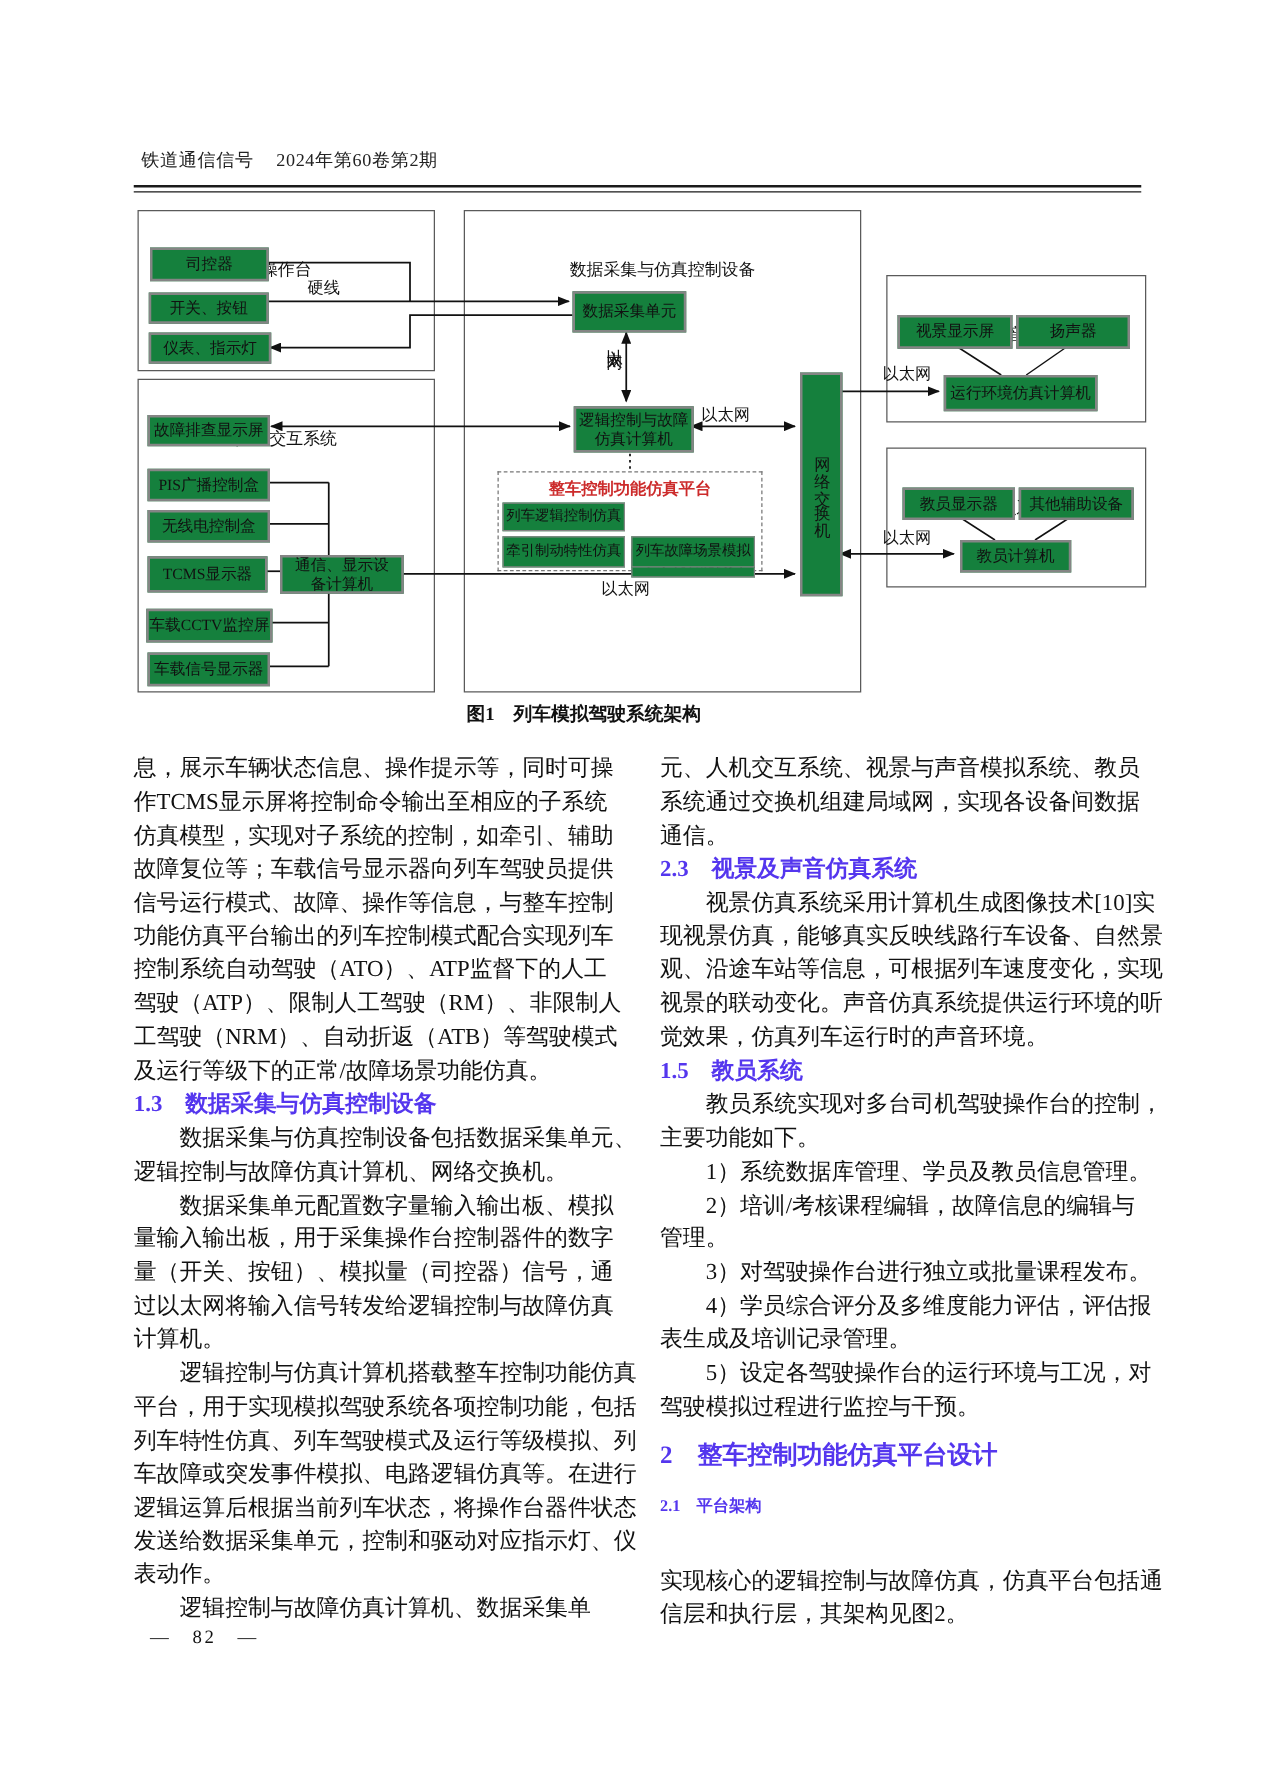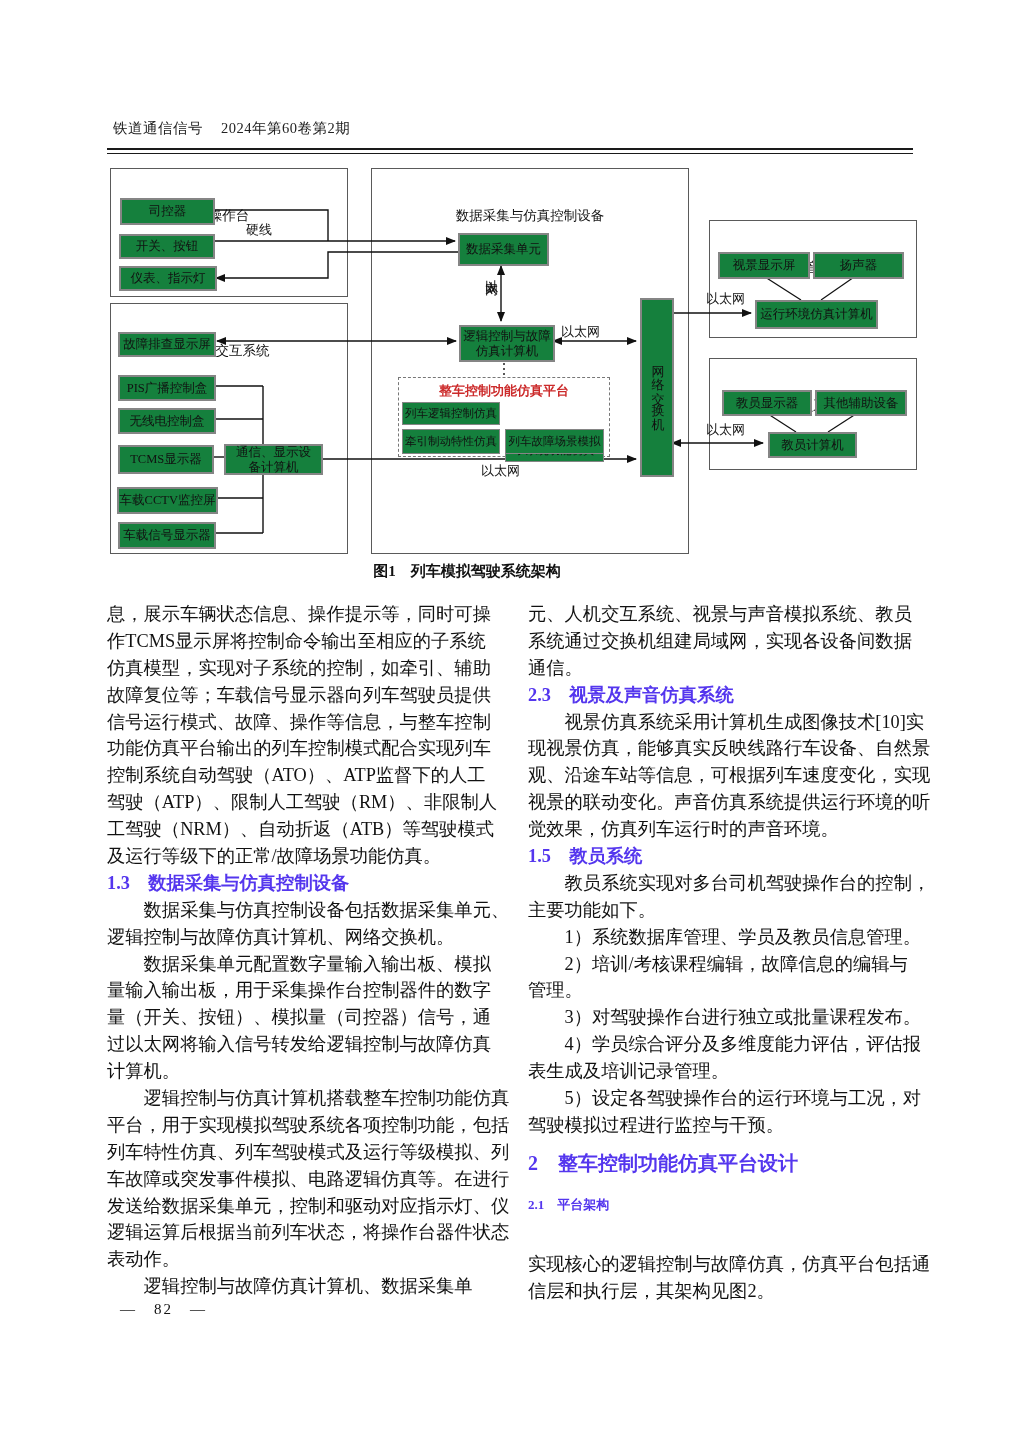--- a/index.html
+++ b/index.html
@@ -158,22 +158,22 @@
     <div class="ln">逻辑控制与故障仿真计算机、网络交换机。</div>
     <div class="ln">　　数据采集单元配置数字量输入输出板、模拟</div>
     <div class="ln">量输入输出板，用于采集操作台控制器件的数字</div>
     <div class="ln">量（开关、按钮）、模拟量（司控器）信号，通</div>
     <div class="ln">过以太网将输入信号转发给逻辑控制与故障仿真</div>
     <div class="ln">计算机。</div>
     <div class="ln">　　逻辑控制与仿真计算机搭载整车控制功能仿真</div>
     <div class="ln">平台，用于实现模拟驾驶系统各项控制功能，包括</div>
     <div class="ln">列车特性仿真、列车驾驶模式及运行等级模拟、列</div>
     <div class="ln">车故障或突发事件模拟、电路逻辑仿真等。在进行</div>
+    <div class="ln">逻辑运算后根据当前列车状态，将操作台器件状态</div>
     <div class="ln">发送给数据采集单元，控制和驱动对应指示灯、仪</div>
-    <div class="ln">逻辑运算后根据当前列车状态，将操作台器件状态</div>
     <div class="ln">表动作。</div>
     <div class="ln">　　逻辑控制与故障仿真计算机、数据采集单</div>
   </div>
 
   <div class="col" style="left:528px;top:601px;width:410px;">
     <div class="ln">元、人机交互系统、视景与声音模拟系统、教员</div>
     <div class="ln">系统通过交换机组建局域网，实现各设备间数据</div>
     <div class="ln">通信。</div>
     <div class="ln h">2.3　视景及声音仿真系统</div>
     <div class="ln">　　视景仿真系统采用计算机生成图像技术[10]实</div>

